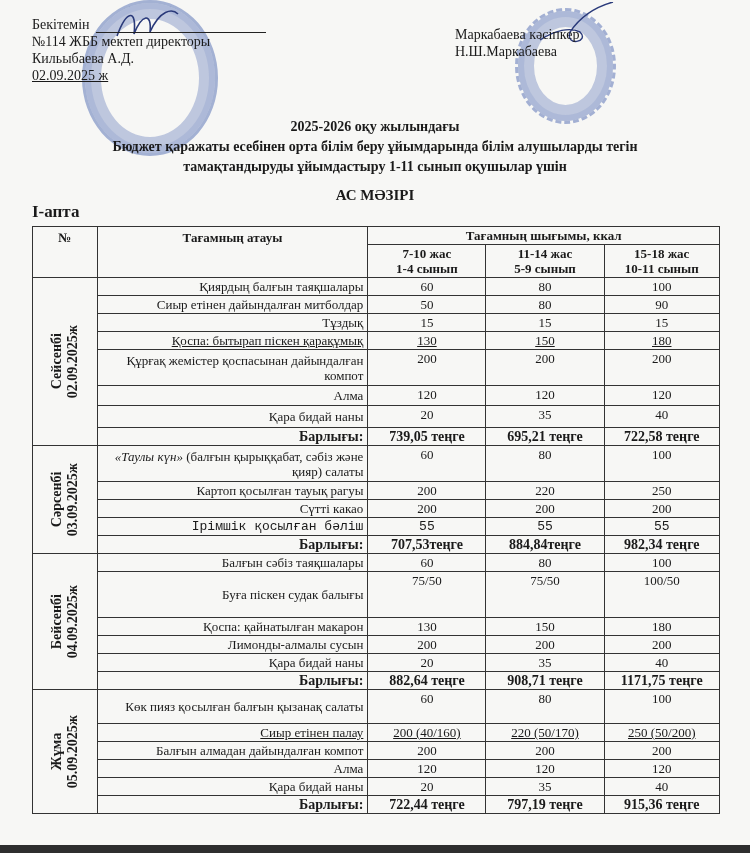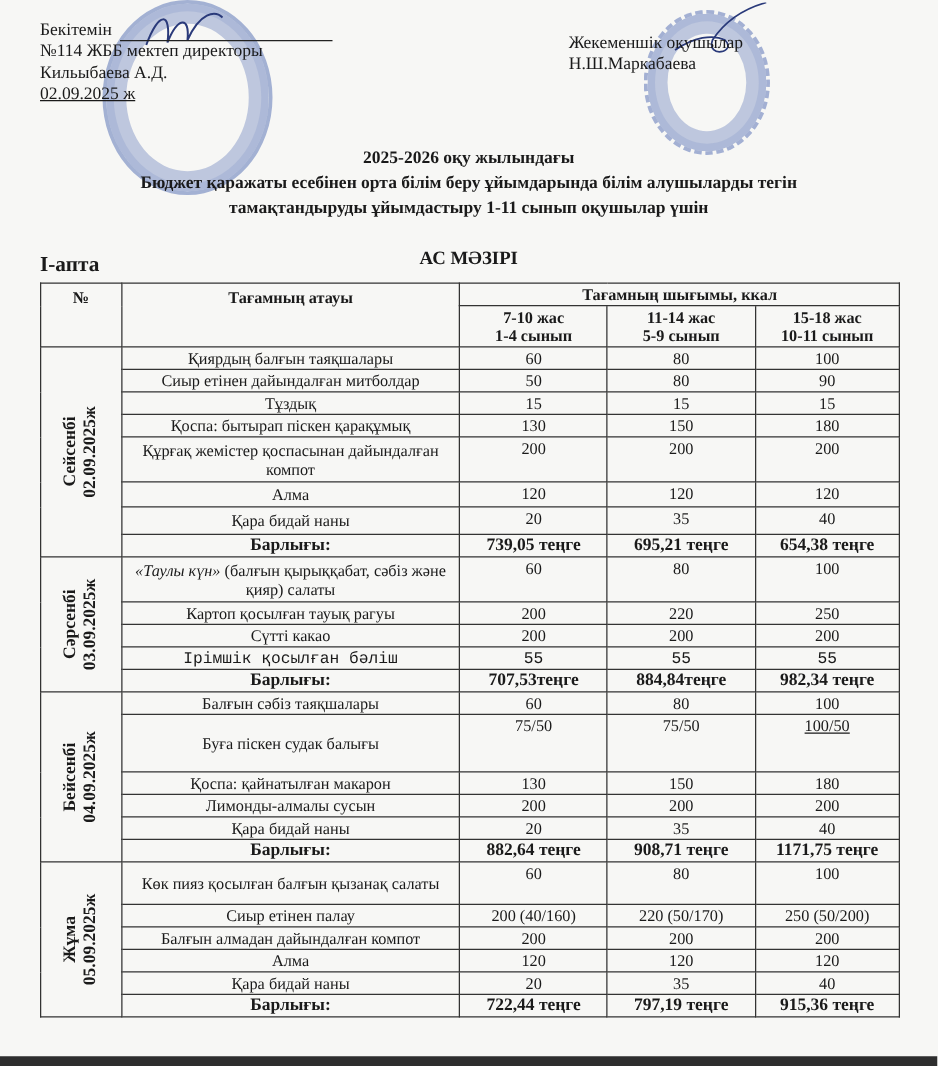--- a/index.html
+++ b/index.html
@@ -23,38 +23,38 @@
     box-shadow: inset 0 0 0 6px rgba(60,90,170,0.12), inset 0 0 0 14px rgba(255,255,255,0), inset 0 0 0 16px rgba(60,90,170,0.3);
     pointer-events:none;
   }
   .stamp1 { left:82px; top:0px; width:130px; height:150px; }
   .stamp2 { left:515px; top:8px; width:95px; height:110px; border-style:dashed; }
   .sig { position:absolute; pointer-events:none; }
   .title { position:absolute; left:0; width:750px; text-align:center; font-weight:bold; font-size:14px; line-height:18px; }
   .t1 { top:118px; }
   .t2 { top:138px; }
   .t3 { top:158px; }
-  .t4 { top:186px; font-size:15px;margin-top:12px; }
+  .t4 { top:186px; font-size:15px; }
   .week { position:absolute; left:32px; top:202px; font-weight:bold; font-size:17px; }
   table.menu {
     position:absolute; left:32px; top:226px; width:688px;
     border-collapse:collapse; font-size:13px; line-height:15px;
   }
   table.menu td, table.menu th { border:1px solid #333; padding:1px 4px; }
   table.menu th { font-weight:bold; text-align:center; font-size:13px; }
   .c-num { width:50px; }
   .c-name { width:282px; }
   .c-val { width:113px; text-align:center; }
   td.day { text-align:center; vertical-align:middle; padding:0; width:58px; }
   .day-inner {
     writing-mode:vertical-rl; transform:rotate(180deg);
     font-weight:bold; font-size:14px; line-height:16px; margin:auto; white-space:nowrap;
   }
   tr.total td { font-weight:bold; font-size:14px; }
-  td.name { text-align:center; }
+  td.name { text-align:right; }
   .ital { font-style:italic; }
   .bottom-bar { position:absolute; left:0; bottom:0; width:750px; height:8px; background:#2e2e2e; }
 </style>
 </head>
 <body>
 
 <div class="stamp stamp1"></div>
 <div class="stamp stamp2"></div>
 <svg class="sig" style="left:112px;top:4px" width="70" height="40">
   <path d="M5 32 C15 5, 25 5, 22 30 C30 10, 40 8, 38 28 C48 6, 60 4, 66 10" stroke="#2a3a7a" stroke-width="1.6" fill="none"></path>
@@ -64,21 +64,21 @@
 </svg>
 
 <div class="approve">
   <div class="line1"><span>Бекітемін</span><span class="sigline"></span></div>
   <div>№114 ЖББ мектеп директоры</div>
   <div>Кильыбаева А.Д.</div>
   <div class="underline">02.09.2025 ж</div>
 </div>
 
 <div class="agree">
-  <div>Жекеменшік оқушылар</div>
+  <div>Маркабаева кәсіпкер</div>
   <div>Н.Ш.Маркабаева</div>
 </div>
 
 <div class="title t1">2025-2026 оқу жылындағы</div>
 <div class="title t2">Бюджет қаражаты есебінен орта білім беру ұйымдарында білім алушыларды тегін</div>
 <div class="title t3">тамақтандыруды ұйымдастыру  1-11 сынып оқушылар үшін</div>
 <div class="title t4">АС МӘЗІРІ</div>
 <div class="week">I-апта</div>
 
 <table class="menu">
@@ -121,21 +121,21 @@
         <td class="c-val" style="vertical-align: top;">50</td>
         <td class="c-val" style="vertical-align: top;">80</td>
         <td class="c-val" style="vertical-align: top;">90</td>
       </tr>
       <tr style="height: 18px;">
         <td class="name"><span>Тұздық</span></td>
         <td class="c-val" style="vertical-align: top;">15</td>
         <td class="c-val" style="vertical-align: top;">15</td>
         <td class="c-val" style="vertical-align: top;">15</td>
       </tr>
-      <tr style="height: 18px;">
+      <tr style="height: 18px; text-decoration: underline;">
         <td class="name"><span>Қоспа:   бытырап піскен қарақұмық</span></td>
         <td class="c-val" style="vertical-align: top;">130</td>
         <td class="c-val" style="vertical-align: top;">150</td>
         <td class="c-val" style="vertical-align: top;">180</td>
       </tr>
       <tr style="height: 36px; padding-left: 27px;">
         <td class="name"><span>Құрғақ жемістер қоспасынан дайындалған компот</span></td>
         <td class="c-val" style="vertical-align: top;">200</td>
         <td class="c-val" style="vertical-align: top;">200</td>
         <td class="c-val" style="vertical-align: top;">200</td>
@@ -149,21 +149,21 @@
       <tr style="height: 22px;">
         <td class="name"><span>Қара бидай наны</span></td>
         <td class="c-val" style="vertical-align: top;">20</td>
         <td class="c-val" style="vertical-align: top;">35</td>
         <td class="c-val" style="vertical-align: top;">40</td>
       </tr>
       <tr class="total">
         <td class="name">Барлығы:</td>
         <td class="c-val">739,05 теңге</td>
         <td class="c-val">695,21 теңге</td>
-        <td class="c-val">654,38 теңге</td>
+        <td class="c-val">722,58 теңге</td>
       </tr>
       <tr style="height: 36px;">
         <td class="day" rowspan="5">
           <div class="day-inner">
             <div>Сәрсенбі</div>
             <div>03.09.2025ж</div>
           </div>
         </td>
         <td class="name"><span class="ital">«Таулы күн»</span><span> (балғын  қырыққабат, сәбіз және қияр) салаты</span></td>
         <td class="c-val" style="vertical-align: top;">60</td>
@@ -203,21 +203,21 @@
         </td>
         <td class="name"><span>Балғын сәбіз таяқшалары</span></td>
         <td class="c-val" style="vertical-align: top;">60</td>
         <td class="c-val" style="vertical-align: top;">80</td>
         <td class="c-val" style="vertical-align: top;">100</td>
       </tr>
       <tr style="height: 46px;">
         <td class="name"><span>Буға піскен судак балығы</span></td>
         <td class="c-val" style="vertical-align: top;">75/50</td>
         <td class="c-val" style="vertical-align: top;">75/50</td>
-        <td class="c-val" style="vertical-align: top; text-decoration: underline;">100/50</td>
+        <td class="c-val" style="vertical-align: top;">100/50</td>
       </tr>
       <tr style="height: 18px;">
         <td class="name"><span>Қоспа: қайнатылған макарон</span></td>
         <td class="c-val" style="vertical-align: top;">130</td>
         <td class="c-val" style="vertical-align: top;">150</td>
         <td class="c-val" style="vertical-align: top;">180</td>
       </tr>
       <tr style="height: 18px;">
         <td class="name"><span>Лимонды-алмалы сусын</span></td>
         <td class="c-val" style="vertical-align: top;">200</td>
@@ -241,21 +241,21 @@
           <div class="day-inner">
             <div>Жұма</div>
             <div>05.09.2025ж</div>
           </div>
         </td>
         <td class="name"><span>Көк пияз қосылған балғын  қызанақ салаты</span></td>
         <td class="c-val" style="vertical-align: top;">60</td>
         <td class="c-val" style="vertical-align: top;">80</td>
         <td class="c-val" style="vertical-align: top;">100</td>
       </tr>
-      <tr style="height: 18px;">
+      <tr style="height: 18px; text-decoration: underline;">
         <td class="name"><span>Сиыр етінен палау</span></td>
         <td class="c-val" style="vertical-align: top;">200 (40/160)</td>
         <td class="c-val" style="vertical-align: top;">220 (50/170)</td>
         <td class="c-val" style="vertical-align: top;">250 (50/200)</td>
       </tr>
       <tr style="height: 18px;">
         <td class="name"><span>Балғын  алмадан дайындалған компот</span></td>
         <td class="c-val" style="vertical-align: top;">200</td>
         <td class="c-val" style="vertical-align: top;">200</td>
         <td class="c-val" style="vertical-align: top;">200</td>

